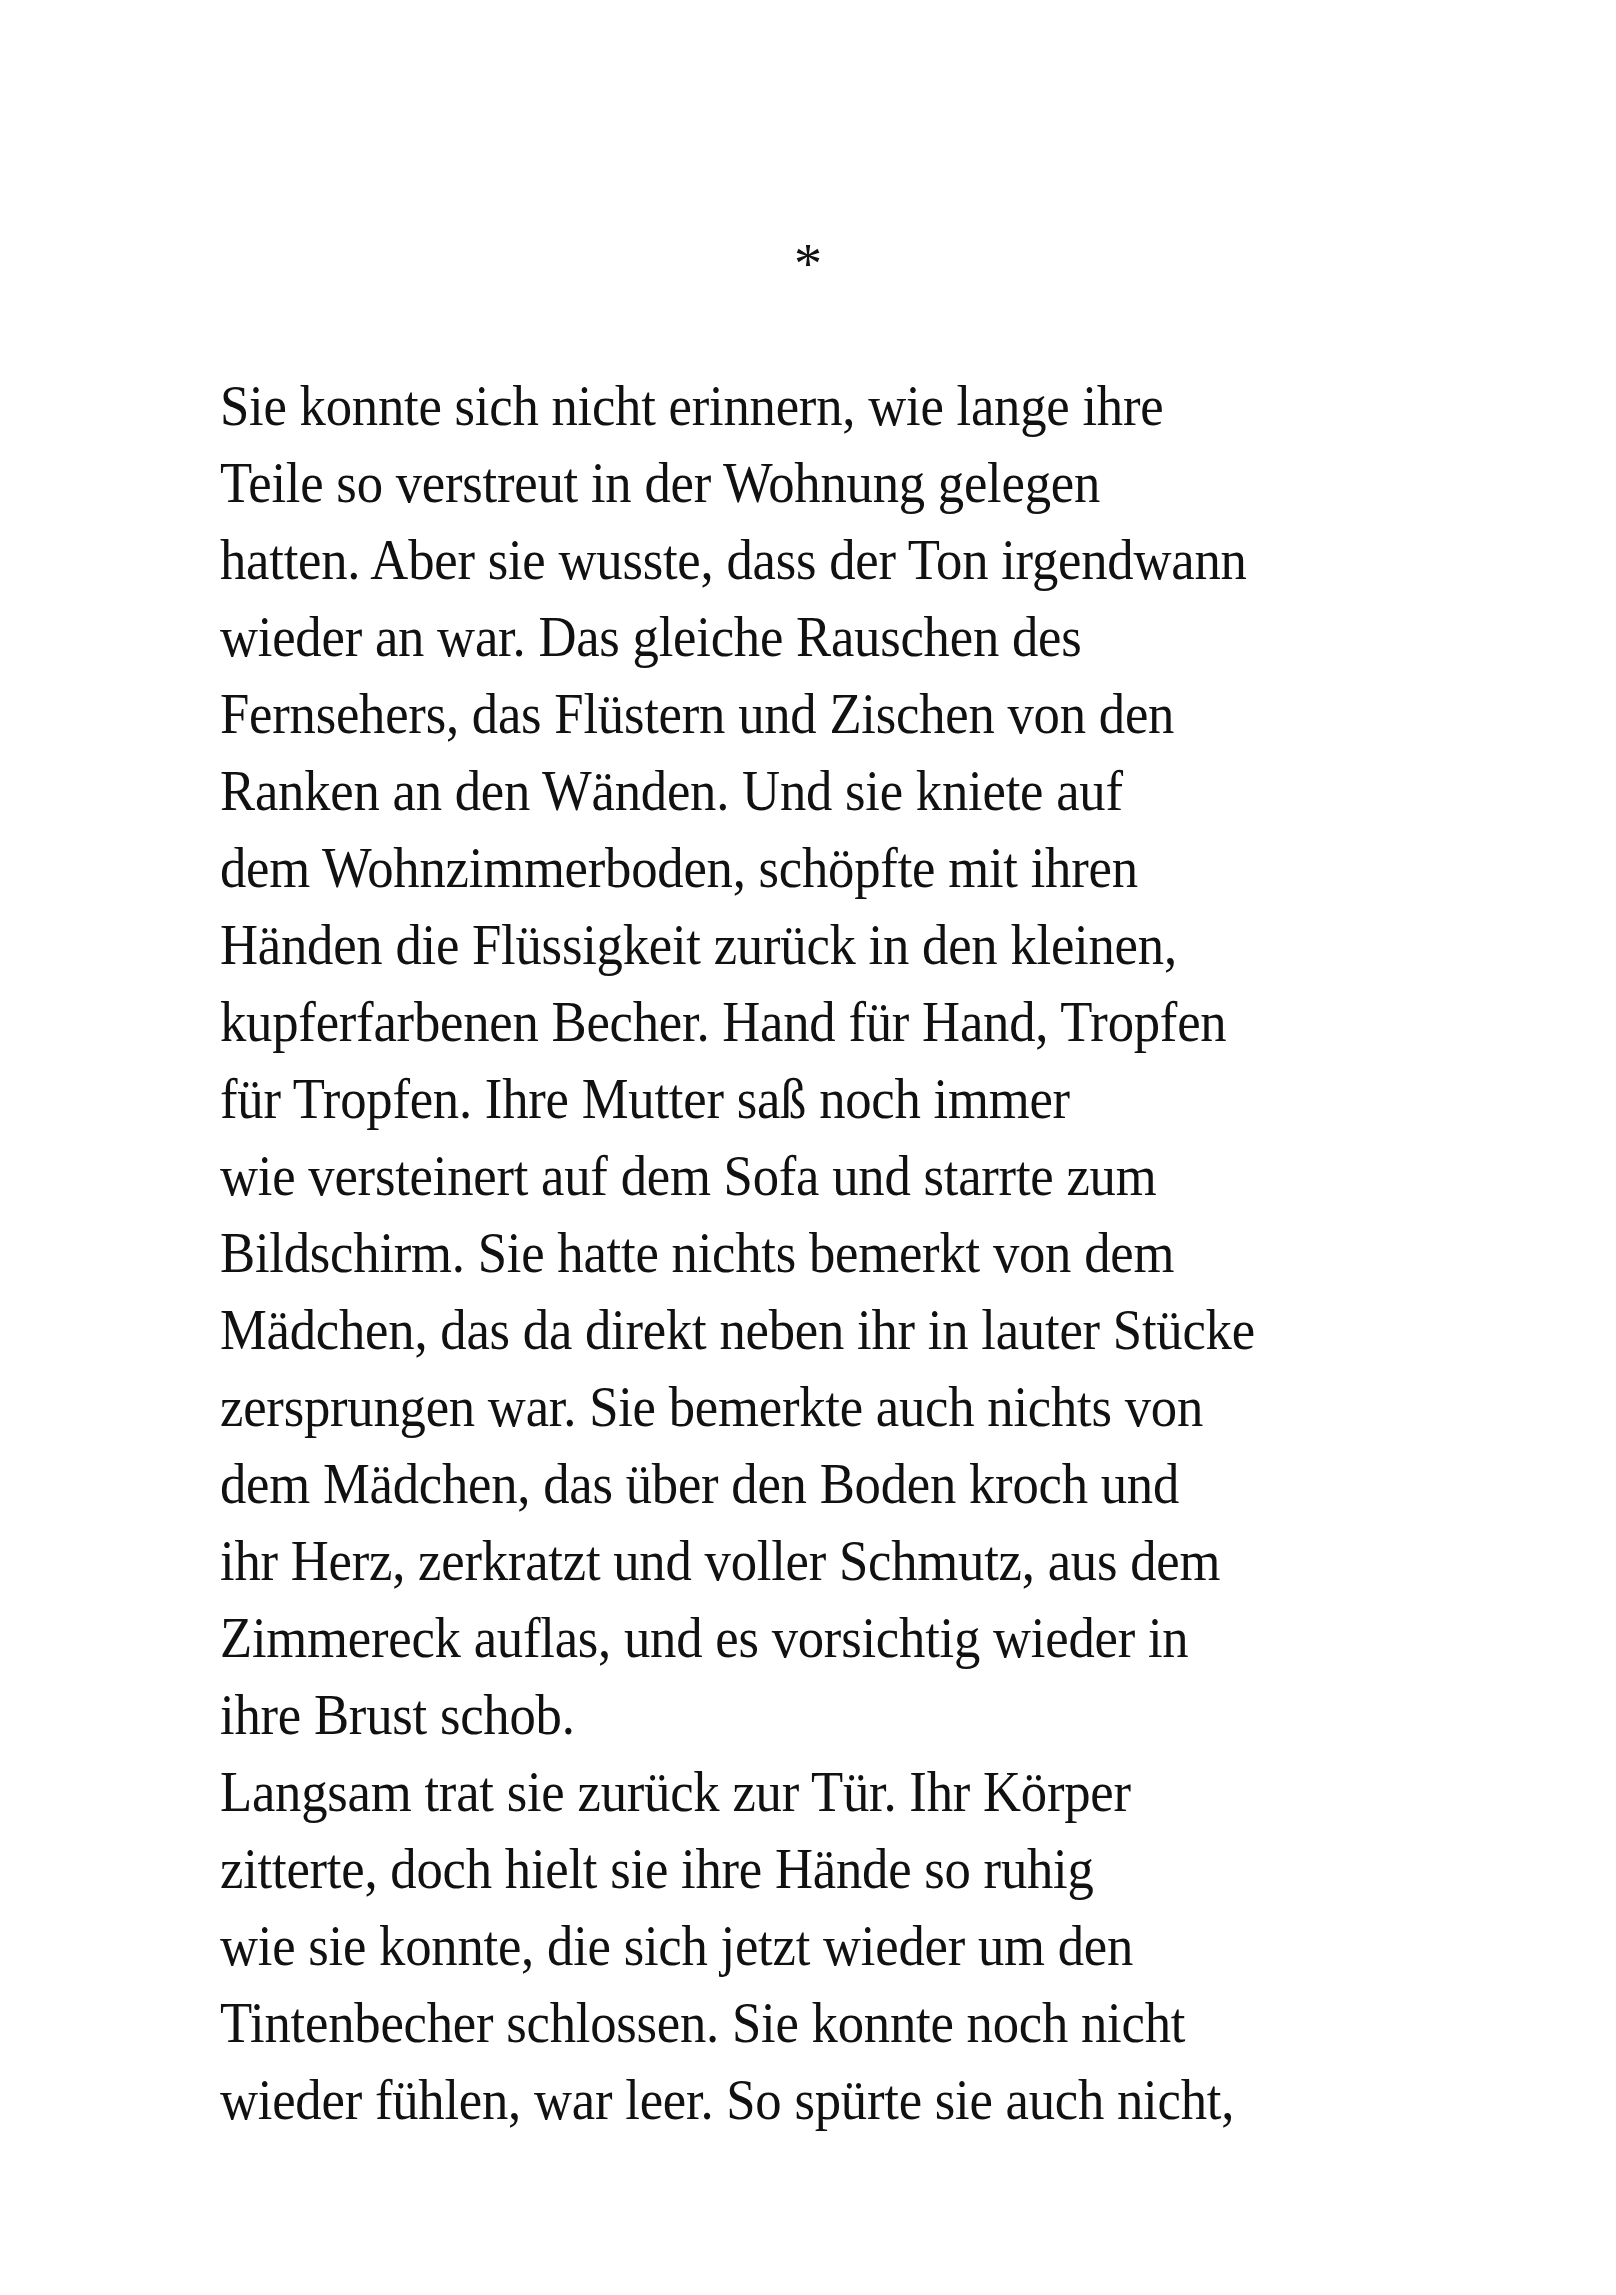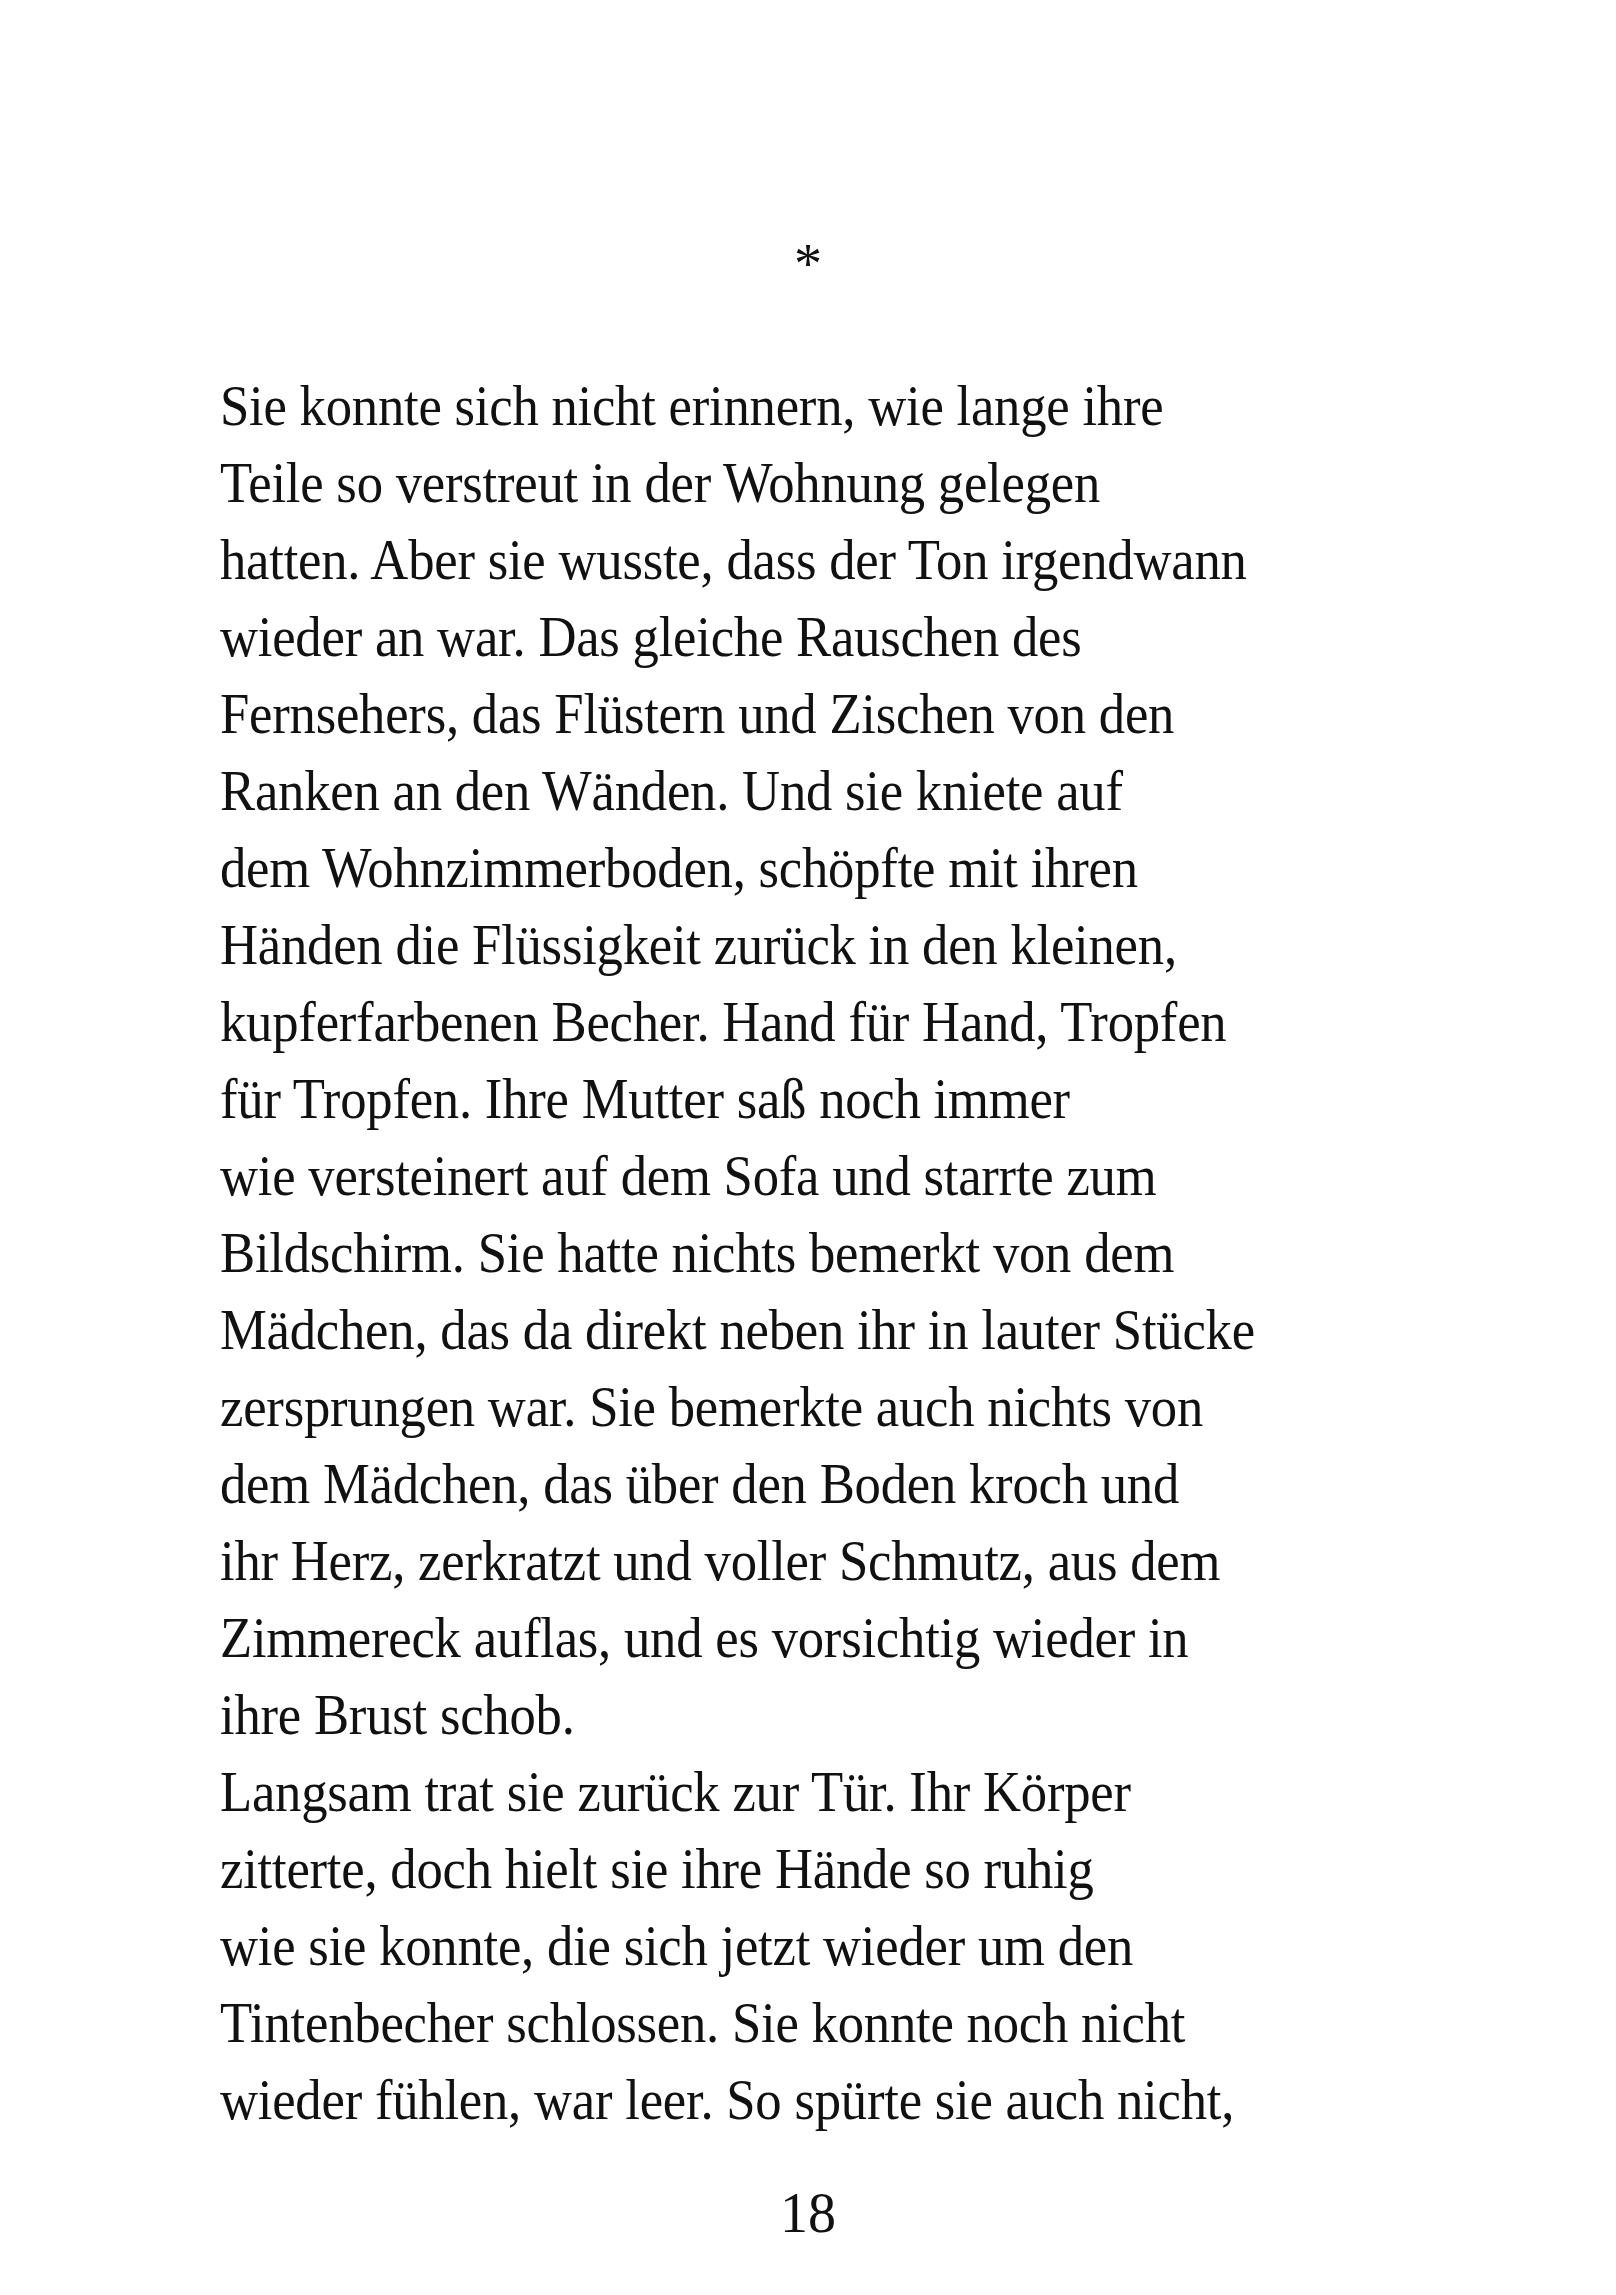--- a/index.html
+++ b/index.html
@@ -78,16 +78,15 @@
     <div class="line">ihr Herz, zerkratzt und voller Schmutz, aus dem</div>
     <div class="line">Zimmereck auflas, und es vorsichtig wieder in</div>
     <div class="line">ihre Brust schob.</div>
     <div class="line">Langsam trat sie zurück zur Tür. Ihr Körper</div>
     <div class="line">zitterte, doch hielt sie ihre Hände so ruhig</div>
     <div class="line">wie sie konnte, die sich jetzt wieder um den</div>
     <div class="line">Tintenbecher schlossen. Sie konnte noch nicht</div>
     <div class="line">wieder fühlen, war leer. So spürte sie auch nicht,</div>
   </div>
 
-  <div class="page-number">18</div>
 
 </div>
 
 
 </body></html>

